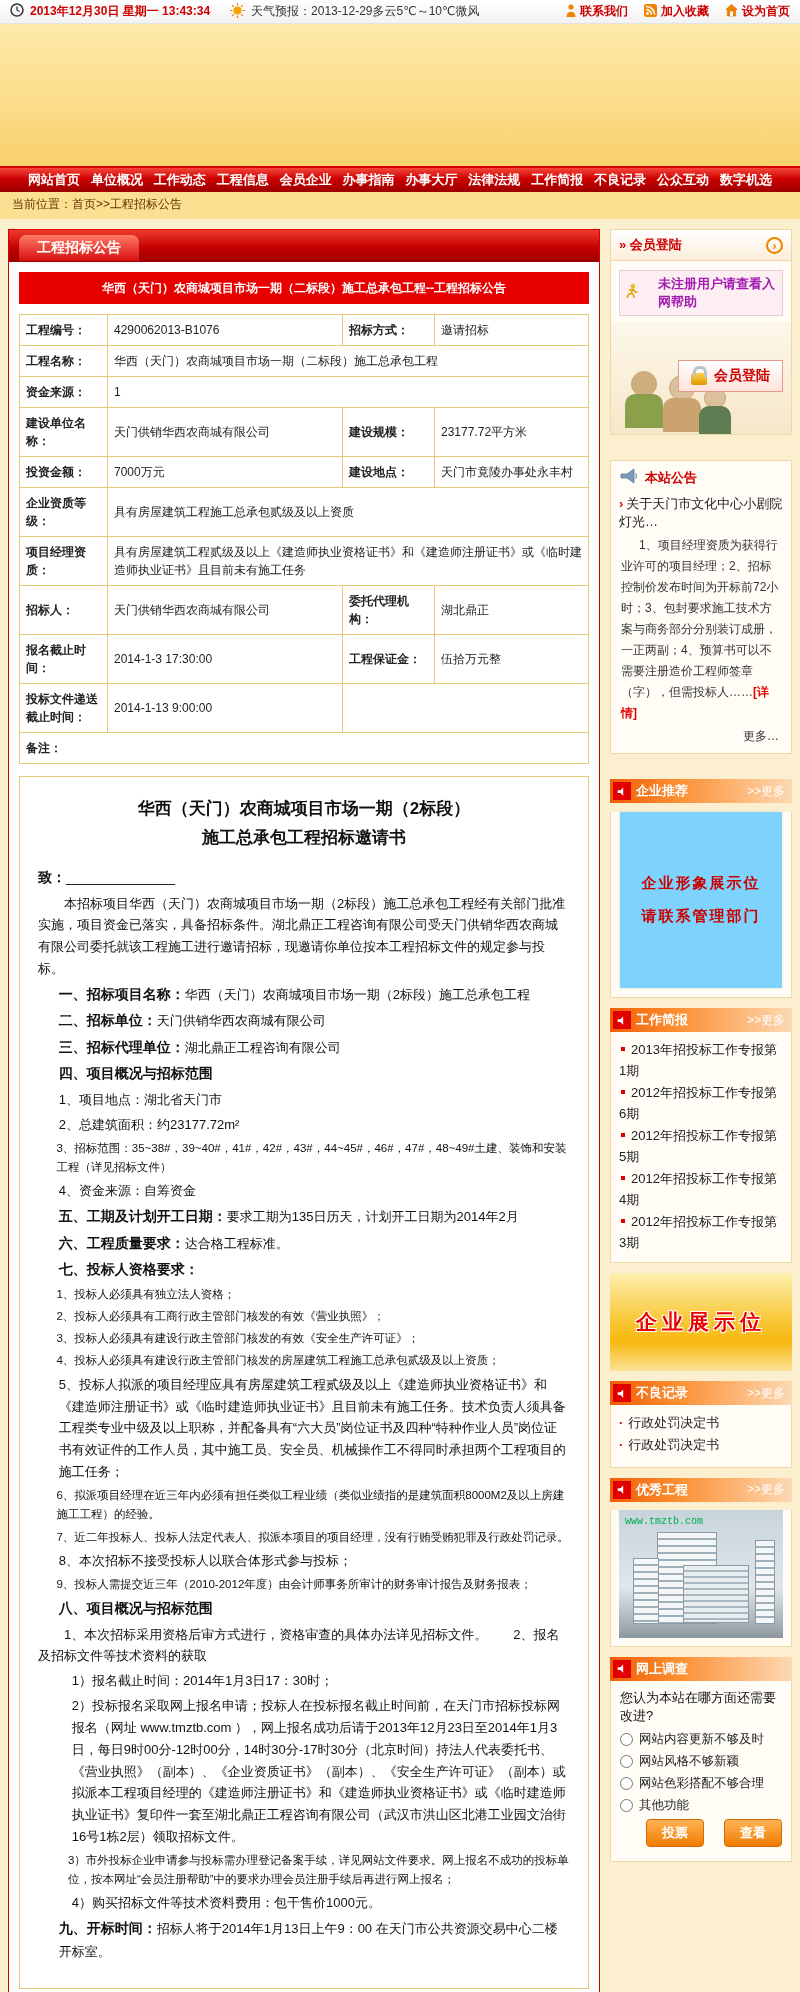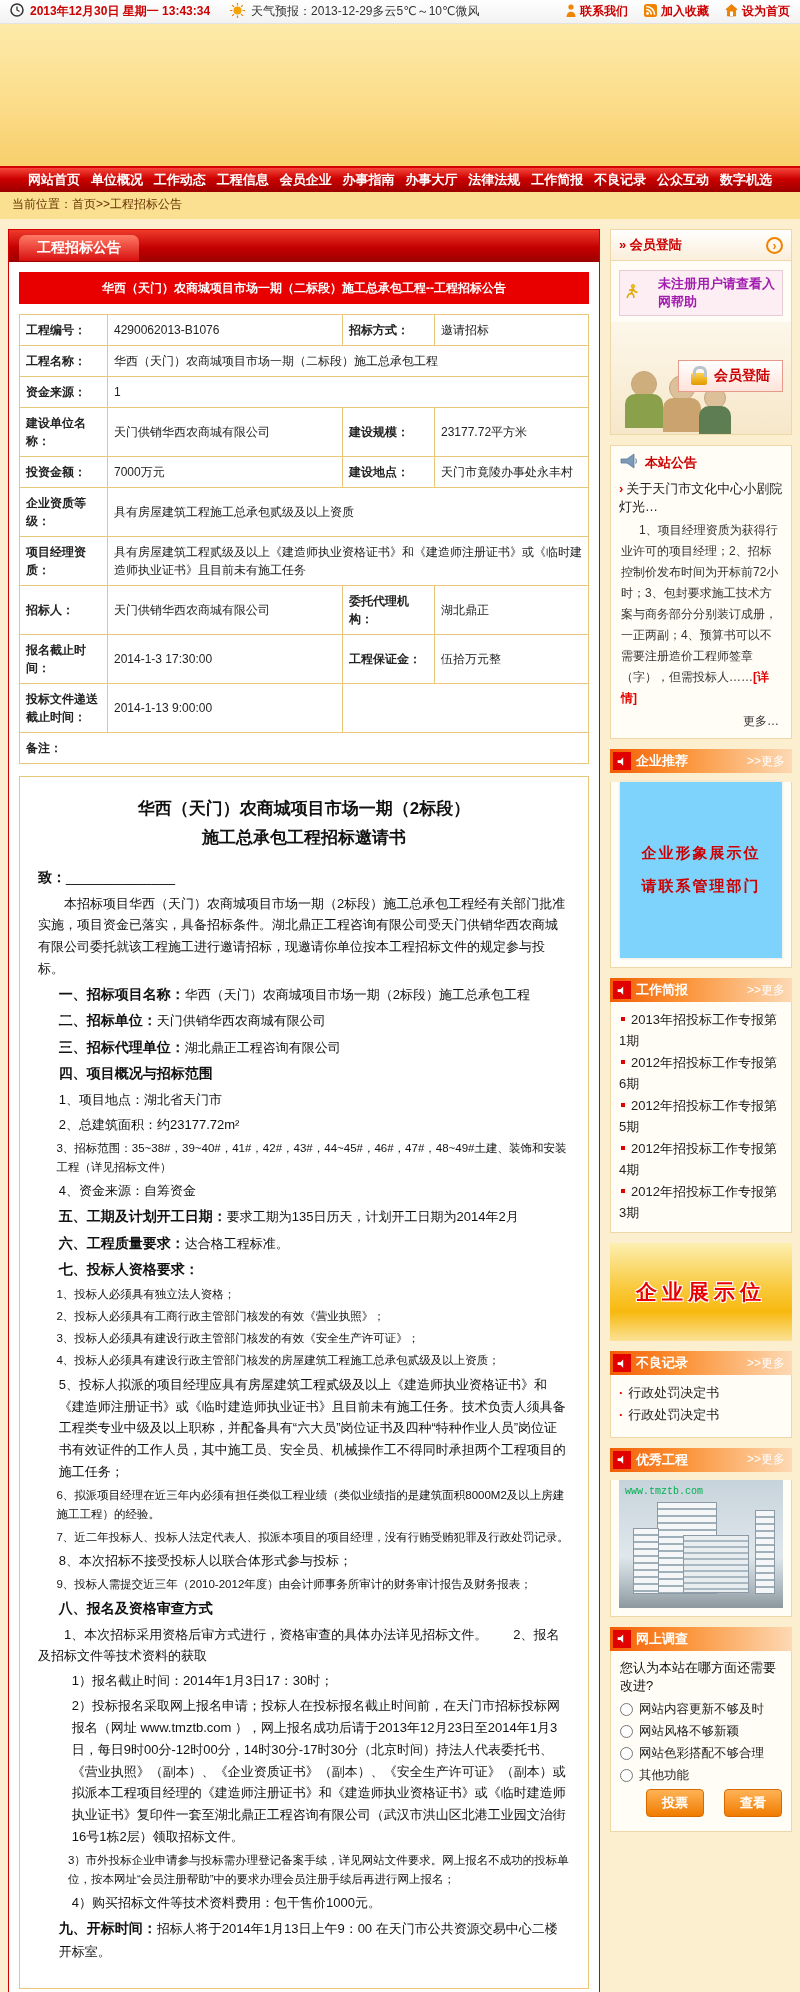--- a/index.html
+++ b/index.html
@@ -53,21 +53,21 @@
   .doc p.salute { margin-top:16px; font-size:14px; }
   .doc p.salute span { text-decoration:none; }
   .doc p.indent { text-indent:2em; }
   .doc p.sec b { font-size:14px; }
   .doc p.sec { padding-left:1.6em; text-indent:-0; }
   .doc p.item { padding-left:1.6em; }
   .doc p.sub { padding-left:2.6em; }
   .doc p.small { font-size:11.5px; }
 
   
-  .side-box { background:#fffdf6; border:1px solid #eed8a8; margin-bottom:10px; overflow:hidden; }
+  .side-box { background:#fffdf6; border:1px solid #eed8a8; margin-bottom:25px; overflow:hidden; }
 
   .login-header { background:linear-gradient(#ffffff,#fbeeda); border-bottom:1px solid #eed8a8;
                   padding:6px 8px; display:flex; align-items:center; }
   .login-header .t { color:#cc0000; font-weight:bold; font-size:13px; }
   .circle-arrow { margin-left:auto; width:17px; height:17px; border-radius:50%; border:2px solid #f08300;
                   color:#f08300; font-weight:bold; font-size:12px; line-height:14px; text-align:center; cursor:pointer; }
   .login-help { margin:9px 8px 6px; background:#fdeef4; border:1px solid #e7ccd6; padding:4px 6px;
                 font-size:13px; font-weight:bold; color:#a21caf; display:flex; align-items:center; gap:20px; cursor:pointer; }
   .login-body { height:112px; position:relative; background:linear-gradient(#fdf7ea,#f6e7c9); }
   .figure { position:absolute; bottom:6px; }
@@ -311,21 +311,21 @@
             <p class="item"><b></b><span>5、投标人拟派的项目经理应具有房屋建筑工程贰级及以上《建造师执业资格证书》和《建造师注册证书》或《临时建造师执业证书》且目前未有施工任务。技术负责人须具备工程类专业中级及以上职称，并配备具有“六大员”岗位证书及四种“特种作业人员”岗位证书有效证件的工作人员，其中施工员、安全员、机械操作工不得同时承担两个工程项目的施工任务；</span></p>
 
             <p class="item small"><b></b><span>6、拟派项目经理在近三年内必须有担任类似工程业绩（类似业绩指的是建筑面积8000M2及以上房建施工工程）的经验。</span></p>
 
             <p class="item small"><b></b><span>7、近二年投标人、投标人法定代表人、拟派本项目的项目经理，没有行贿受贿犯罪及行政处罚记录。</span></p>
 
             <p class="item"><b></b><span>8、本次招标不接受投标人以联合体形式参与投标；</span></p>
 
             <p class="item small"><b></b><span>9、投标人需提交近三年（2010-2012年度）由会计师事务所审计的财务审计报告及财务报表；</span></p>
 
-            <p class="sec"><b>八、报名及资格审查方式</b><span></span></p>
+            <p class="sec"><b>八、项目概况与招标范围</b><span></span></p>
 
             <p class="indent"><b></b><span>1、本次招标采用资格后审方式进行，资格审查的具体办法详见招标文件。　　2、报名及招标文件等技术资料的获取</span></p>
 
             <p class="sub"><b></b><span>1）报名截止时间：2014年1月3日17：30时；</span></p>
 
             <p class="sub"><b></b><span>2）投标报名采取网上报名申请；投标人在投标报名截止时间前，在天门市招标投标网报名（网址 www.tmztb.com ），网上报名成功后请于2013年12月23日至2014年1月3日，每日9时00分-12时00分，14时30分-17时30分（北京时间）持法人代表委托书、《营业执照》（副本）、《企业资质证书》（副本）、《安全生产许可证》（副本）或拟派本工程项目经理的《建造师注册证书》和《建造师执业资格证书》或《临时建造师执业证书》复印件一套至湖北鼎正工程咨询有限公司（武汉市洪山区北港工业园文治街16号1栋2层）领取招标文件。</span></p>
 
             <p class="sub small"><b></b><span>3）市外投标企业申请参与投标需办理登记备案手续，详见网站文件要求。网上报名不成功的投标单位，按本网址“会员注册帮助”中的要求办理会员注册手续后再进行网上报名；</span></p>
 
             <p class="sub"><b></b><span>4）购买招标文件等技术资料费用：包干售价1000元。</span></p>

